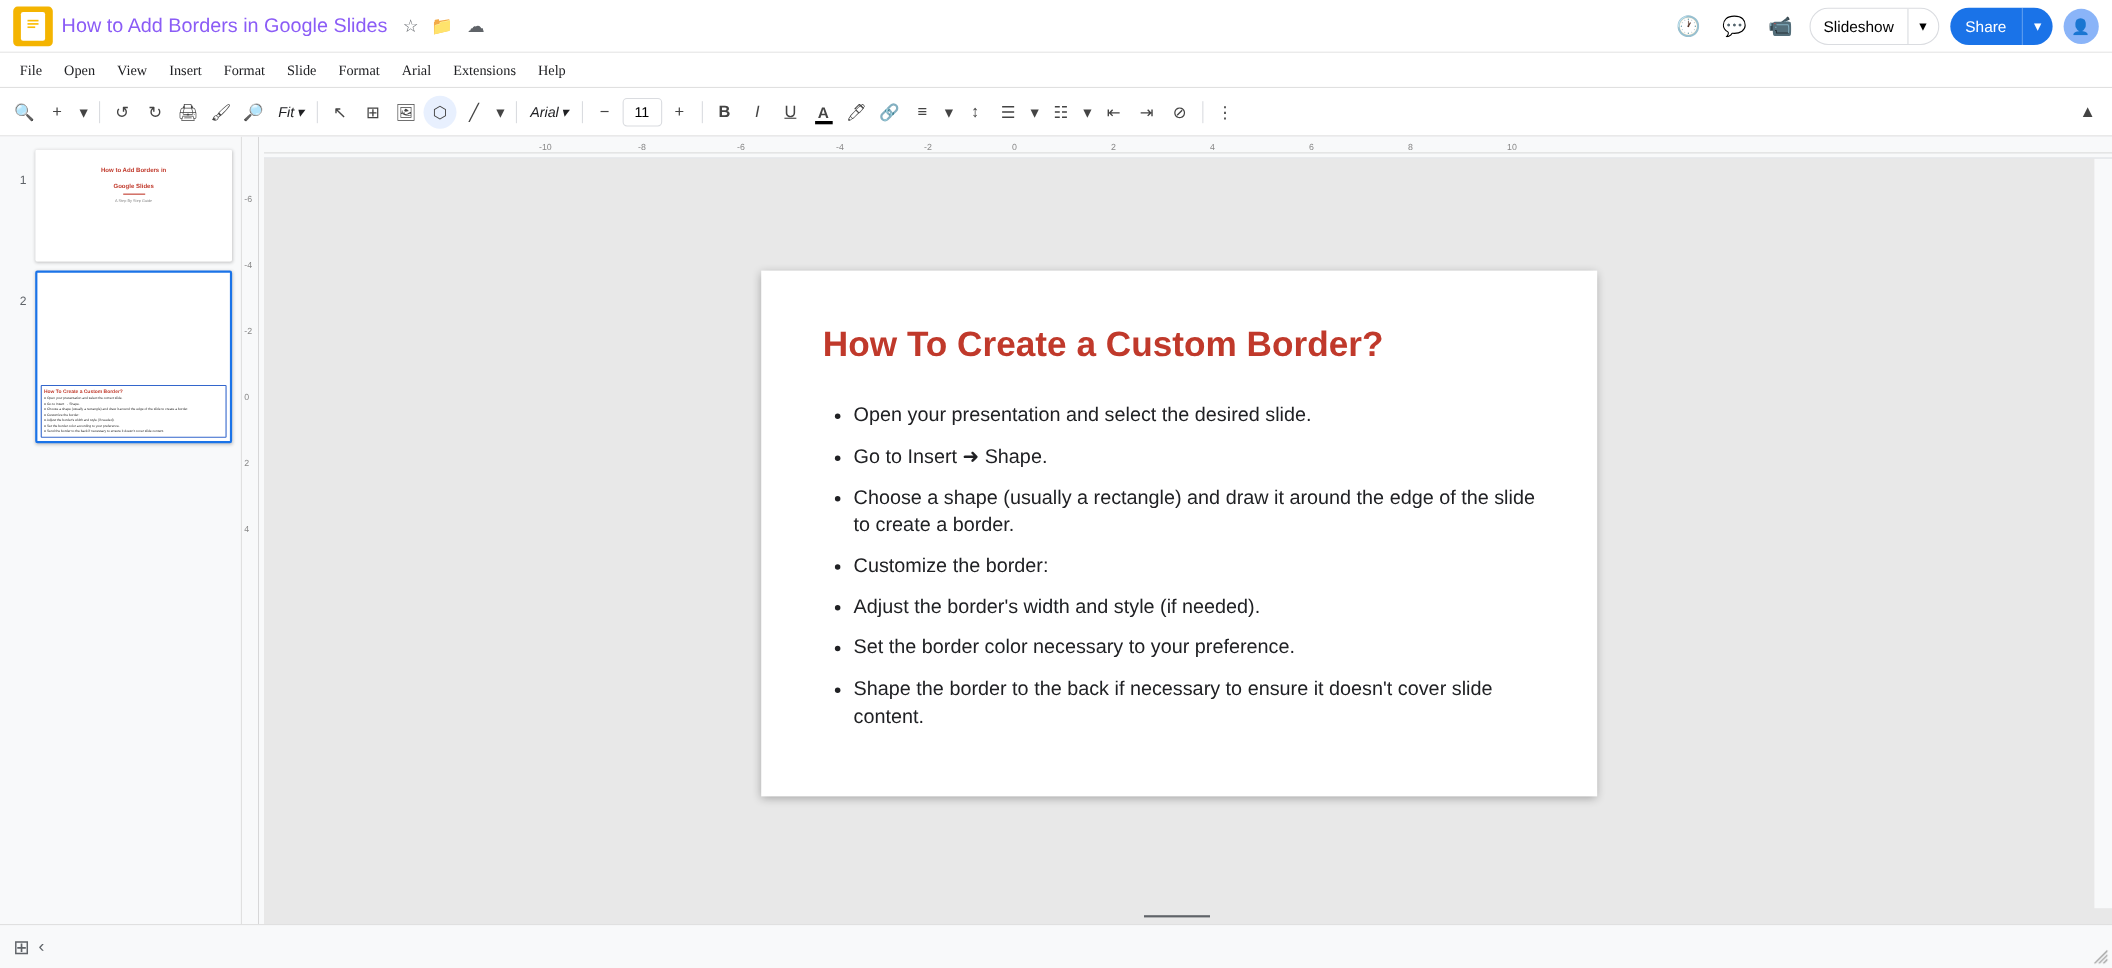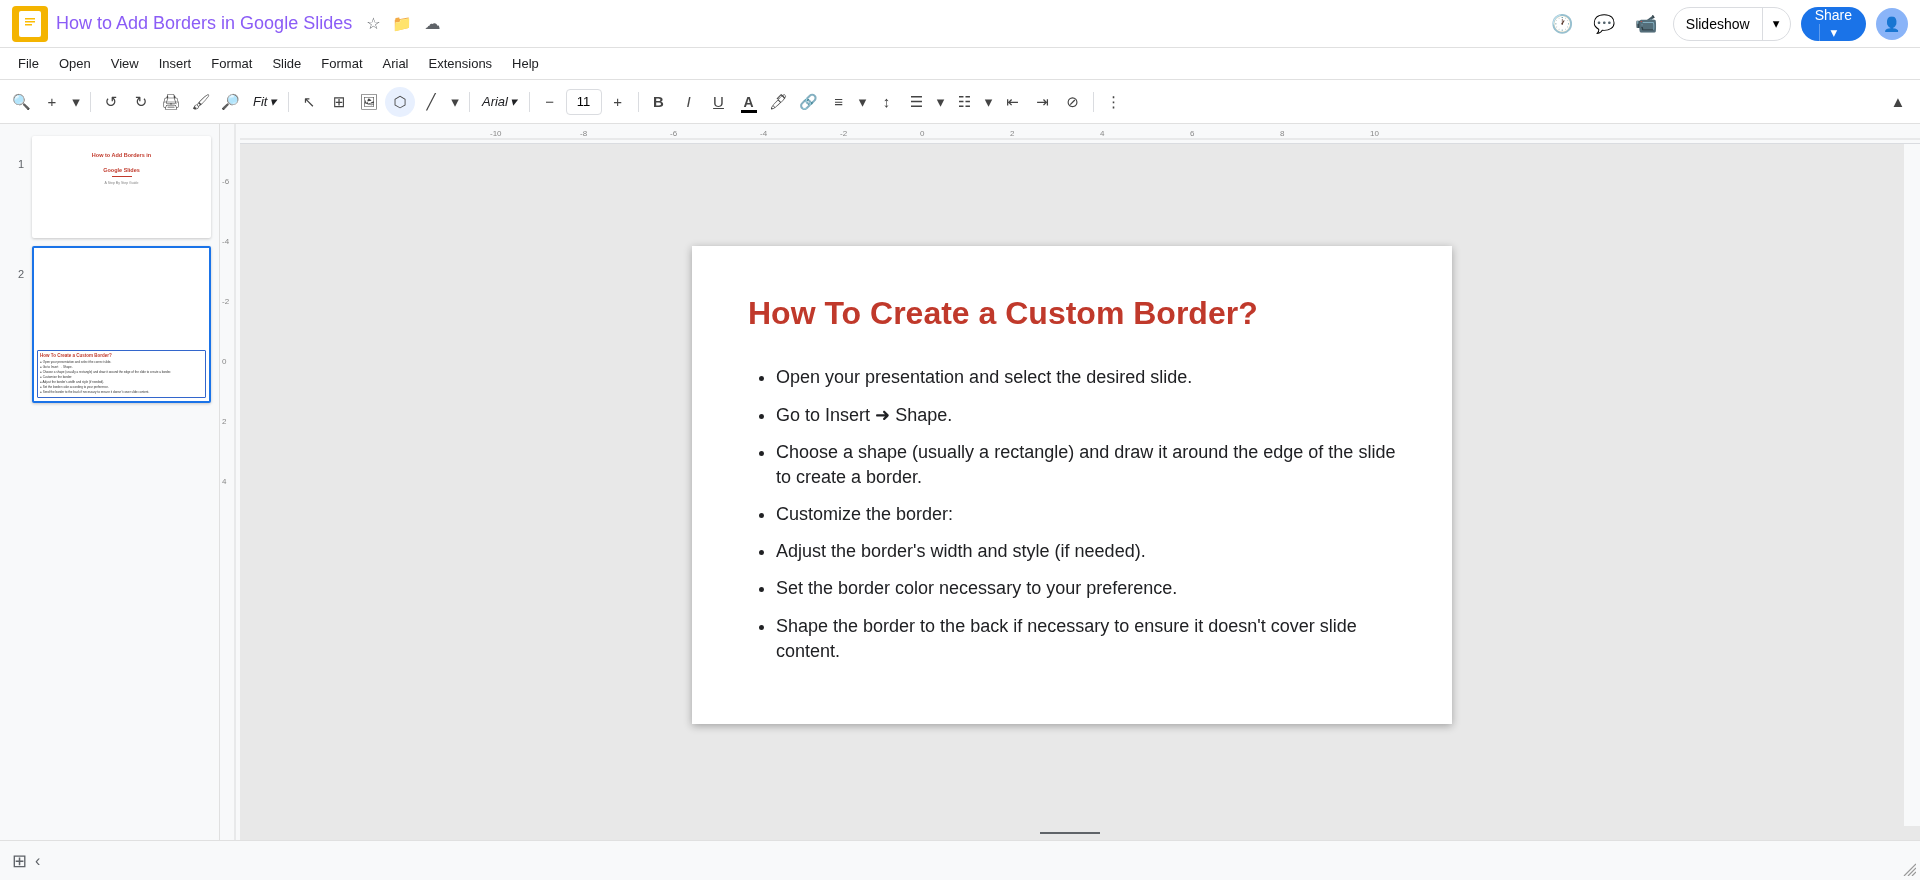--- a/index.html
+++ b/index.html
@@ -31,42 +31,42 @@
     .slideshow-btn-dropdown {
       width: 28px; height: 32px; border: none; background: transparent;
       border-left: 1px solid #dadce0; cursor: pointer; display: flex; align-items: center; justify-content: center;
     }
     .slideshow-container {
       border: 1px solid #dadce0; border-radius: 20px; display: flex; align-items: center;
       overflow: hidden; height: 34px;
     }
     .share-btn {
       background: #1a73e8; border: none; border-radius: 20px; color: #fff;
-      padding: 0; cursor: pointer; display: flex; align-items: center; overflow: hidden; height: 34px; flex-direction: column;
+      padding: 0; cursor: pointer; display: flex; align-items: center; overflow: hidden; height: 34px;
     }
     .share-btn-main { padding: 0 14px; font-size: 14px; border: none; background: transparent; color: #fff; cursor: pointer; height: 100%; }
     .share-btn-dropdown {
       width: 28px; height: 100%; border: none; background: transparent; color: #fff;
       border-left: 1px solid rgba(255,255,255,0.3); cursor: pointer;
       display: flex; align-items: center; justify-content: center;
     }
     .avatar {
       width: 32px; height: 32px; border-radius: 50%; background: #8ab4f8;
       display: flex; align-items: center; justify-content: center;
       color: #1a73e8; font-size: 14px; font-weight: 500; cursor: pointer;
     }
 
     
     #menu-bar {
       display: flex; align-items: center; height: 32px; background: #fff;
       padding: 0 8px; gap: 0; border-bottom: 1px solid #e0e0e0;
     }
     .menu-item {
       padding: 4px 10px; font-size: 13px; color: #202124; cursor: pointer;
-      border-radius: 4px; white-space: nowrap;
+      border-radius: 4px; white-space: nowrap; font-family: Liberation Serif, serif;
     }
 
     
     #toolbar {
       display: flex; align-items: center; height: 44px; background: #fff;
       padding: 0 8px; gap: 2px; border-bottom: 1px solid #e0e0e0; flex-wrap: nowrap;
     }
     .tb-btn {
       min-width: 28px; height: 28px; border-radius: 4px; border: none; background: transparent;
       cursor: pointer; display: flex; align-items: center; justify-content: center;

